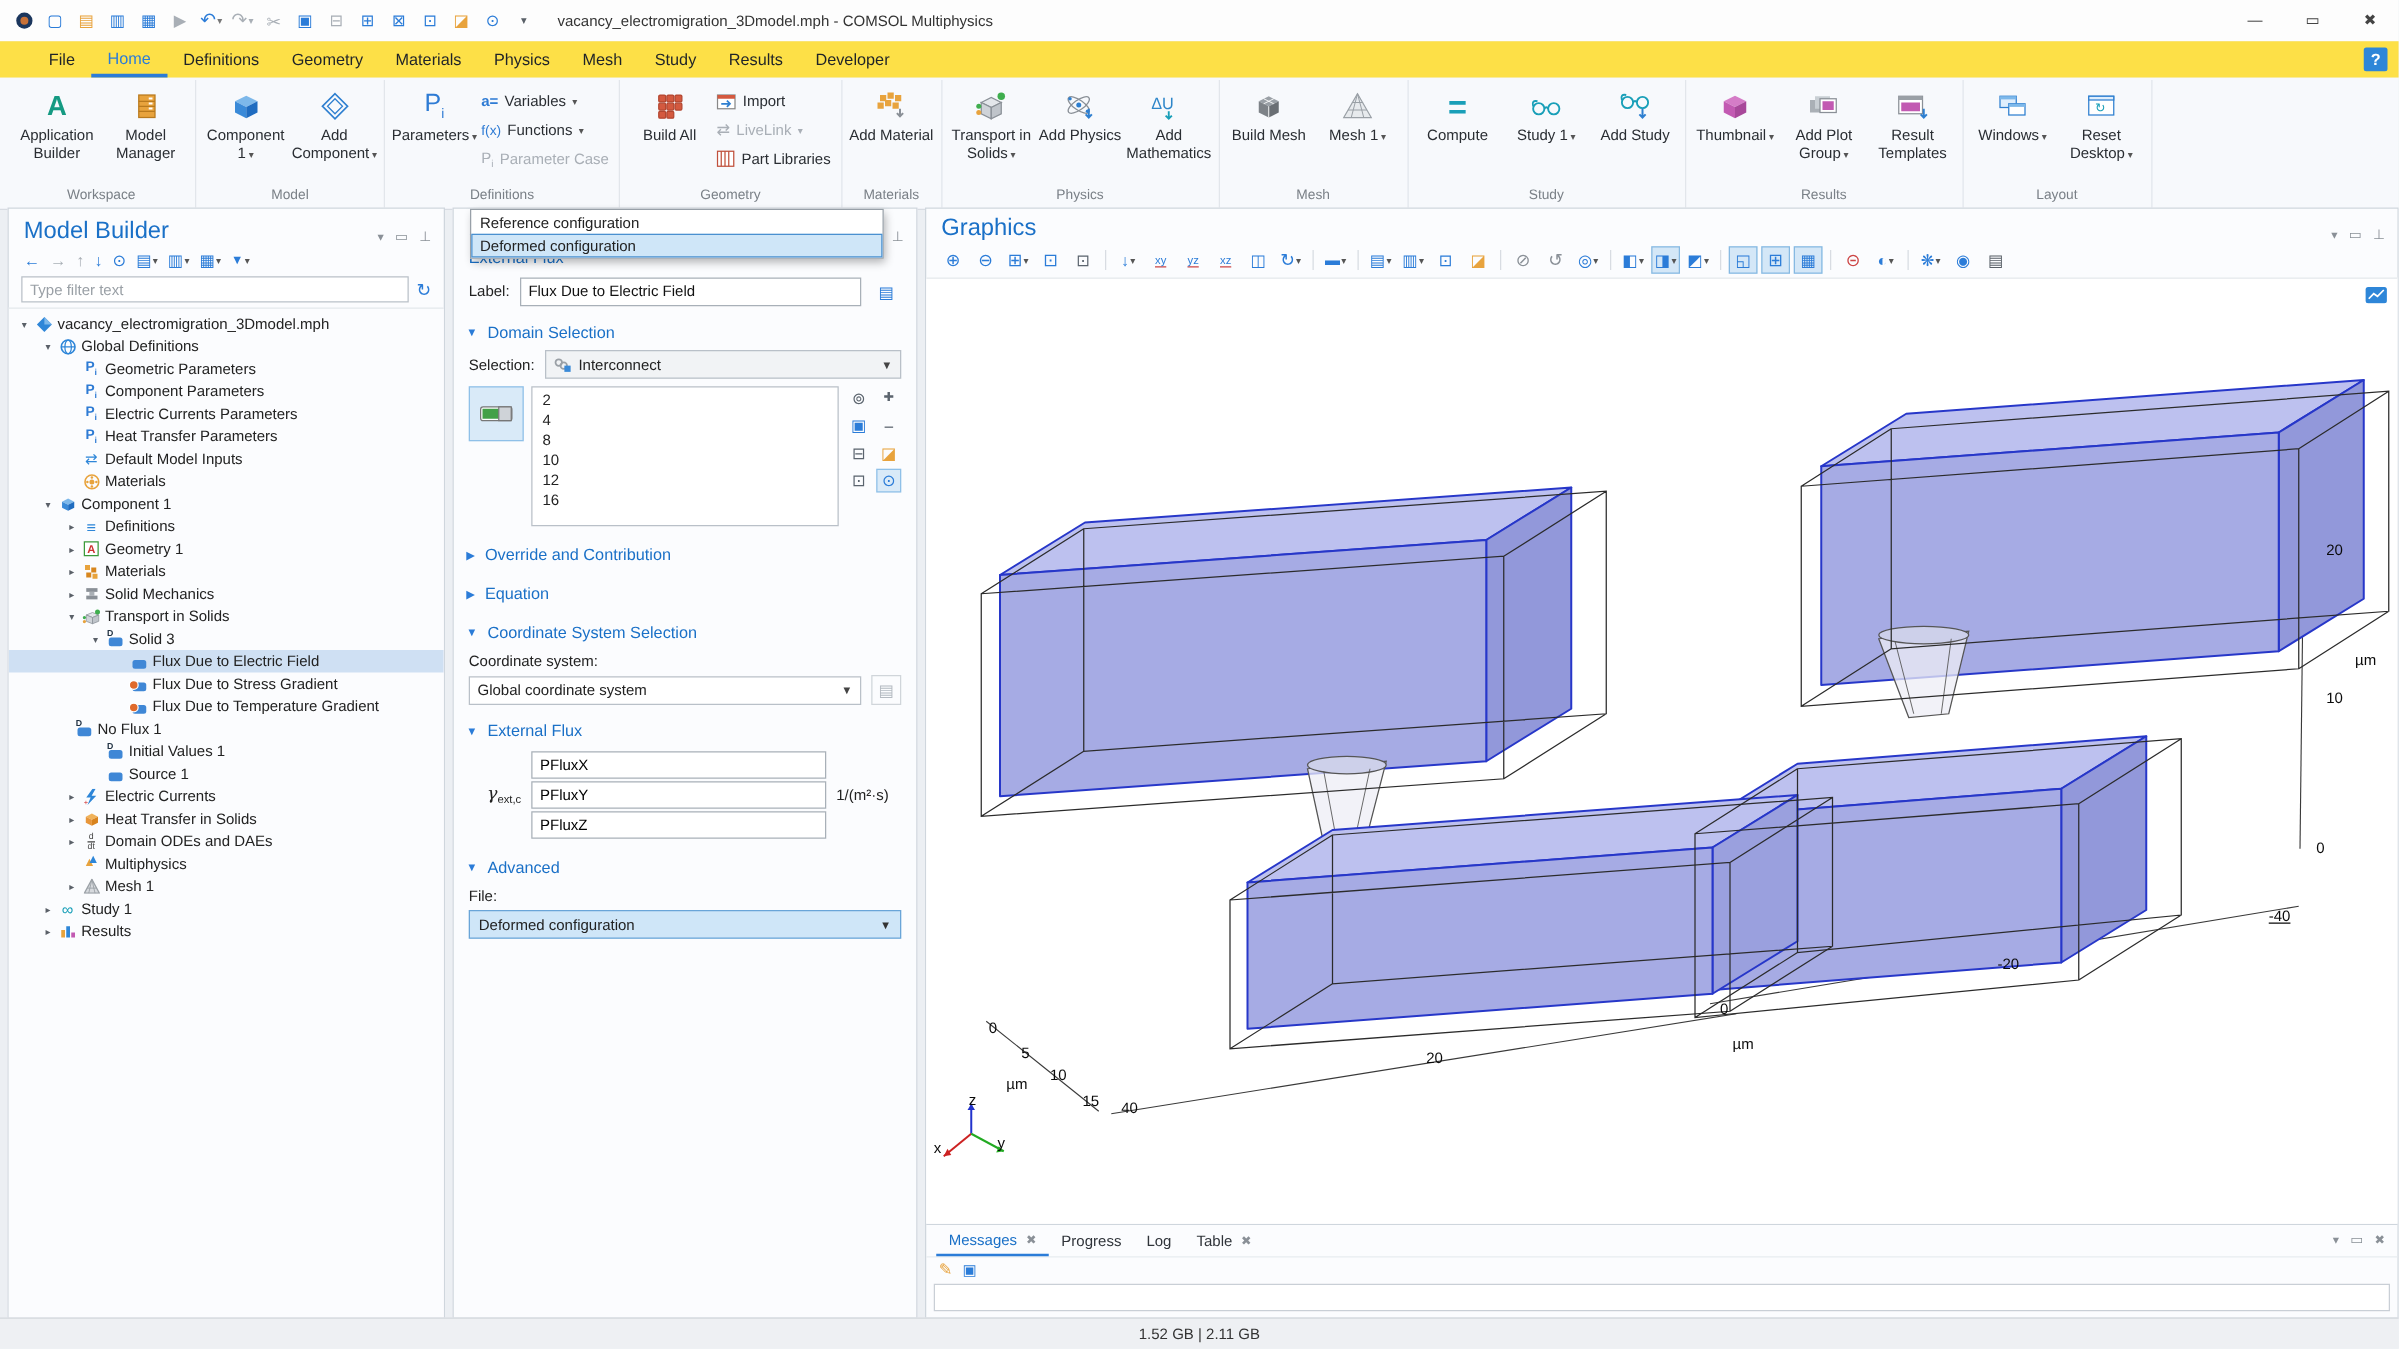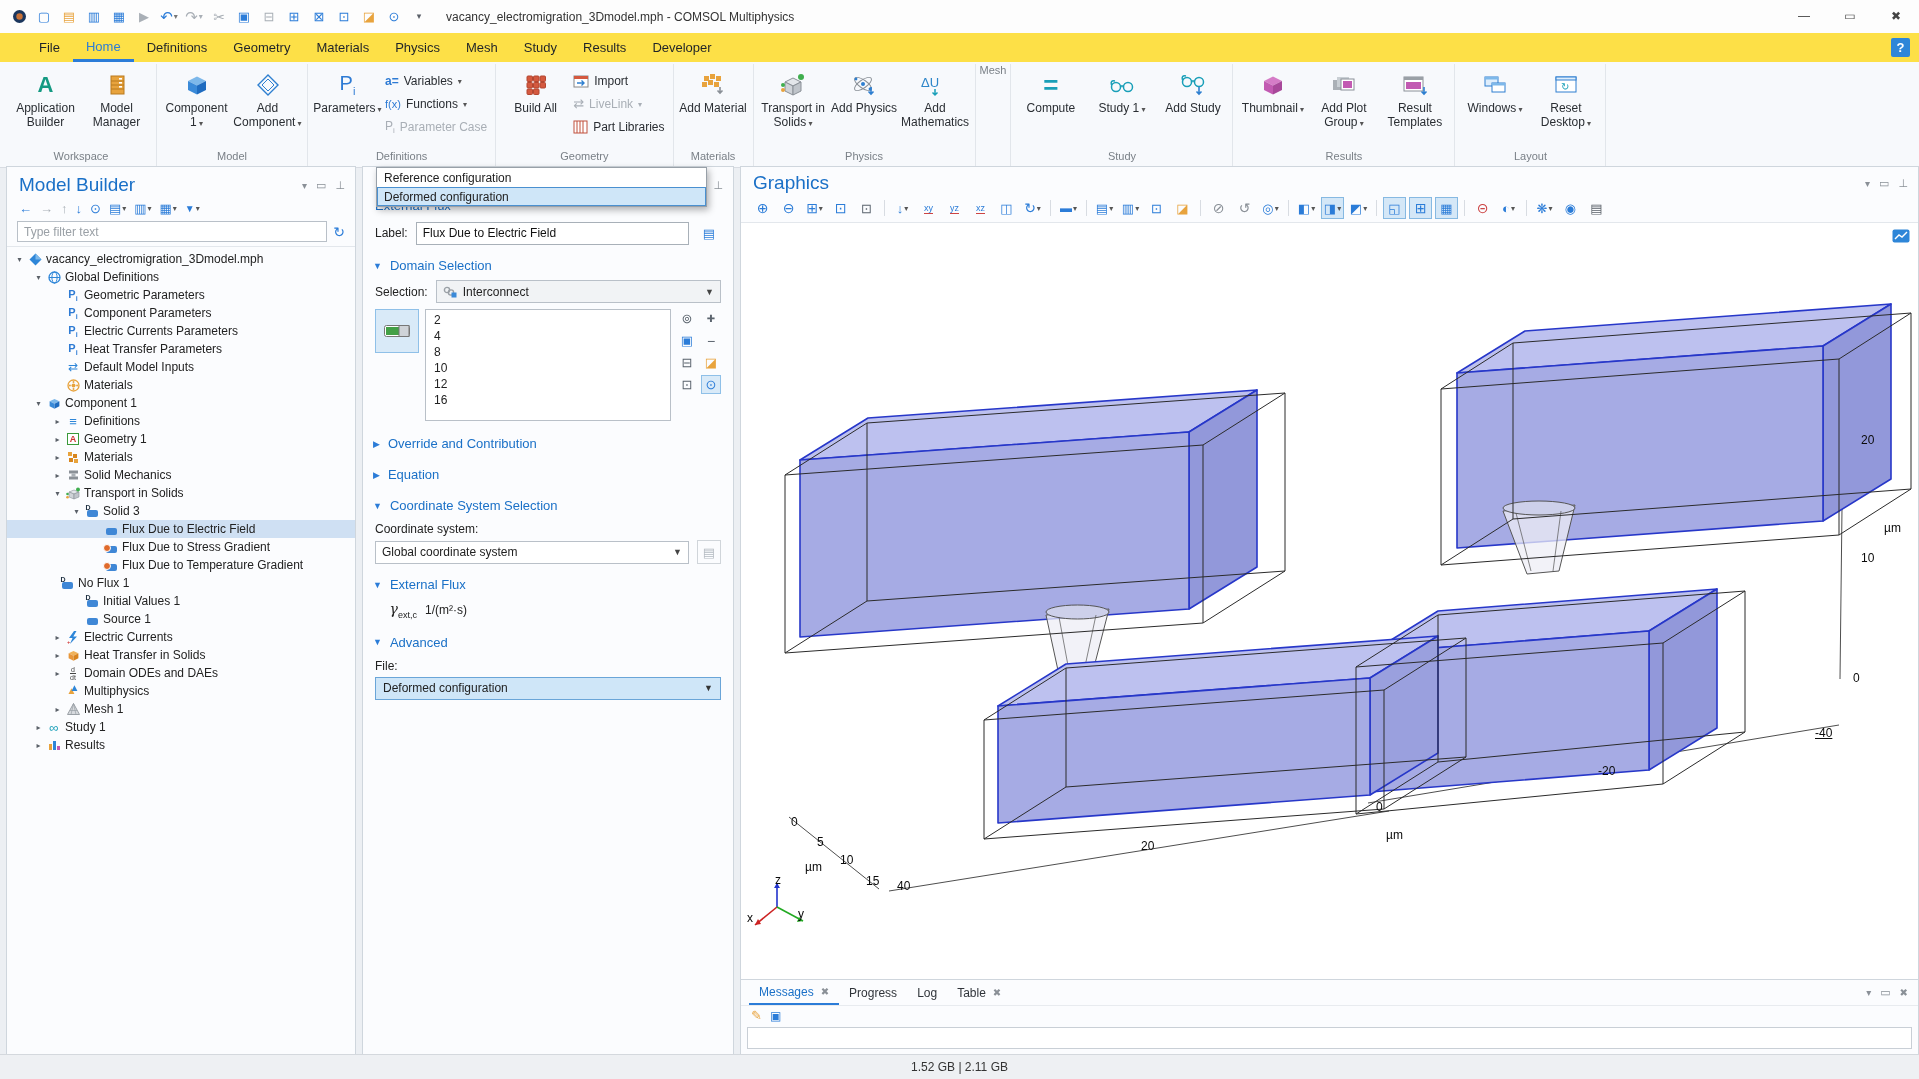--- a/index.html
+++ b/index.html
@@ -29,21 +29,21 @@
   .rbig .ric{height:32px;display:flex;align-items:center;justify-content:center}
   .rbig .rlab{font-size:12px}
   .rsmall-col{display:flex;flex-direction:column;gap:5px;padding:8px 4px 0 2px}
   .rsmall{display:flex;align-items:center;gap:5px;height:18px;color:#2a2e33;font-size:12px;white-space:nowrap}
   .chev{font-size:8px;color:#555}
   .dis, .dis *{color:#a9afb6!important}
   .rgrouplabel{height:17px;text-align:center;color:#7a8087;font-size:11px}
   
   #main{position:absolute;top:166px;left:0;right:0;bottom:24px;display:flex;gap:6px;padding-left:6px}
   .panel{background:#fbfcfe;border:1px solid #cfd6dd;display:flex;flex-direction:column;box-sizing:border-box}
-  .phead{display:flex;align-items:center;padding:7px 10px 0 12px}
+  .phead{display:flex;align-items:flex-end;padding:7px 10px 0 12px}
   .ptitle{color:#1a70c7;font-size:19px;font-weight:normal}
   .pcorner{margin-left:auto;display:flex;gap:9px;color:#8a9097;font-size:11px;align-items:center}
   
   #mb{width:350px}
   #mb-toolbar{display:flex;align-items:center;gap:8px;padding:6px 10px 4px 12px;font-size:13px}
   .mbt{display:flex;align-items:center;gap:1px}
   #mb-filter-row{display:flex;align-items:center;gap:6px;padding:2px 10px 4px 10px}
   #mb-filter{flex:1;height:19px;border:1px solid #b9c0c8;padding:0 6px;font-size:12px;font-family:inherit;color:#444;background:#fff}
   #mb-filter::placeholder{color:#9aa0a6}
   #tree{flex:1;border-top:1px solid #e3e7ec;padding-top:3px;overflow:hidden;background:#fbfcfe}
@@ -381,20 +381,42 @@
               <text x="0" y="14" font-size="13" fill="#2e86c9">ΔU</text>
               <path d="M14,16 L14,22 M11.5,19.5 L14,22 L16.5,19.5" stroke="#199fb8" stroke-width="1.5" fill="none"></path>
             </svg>
           </div>
           <div class="rlab">Add Mathematics</div>
         </div>
       </div>
       <div class="rgrouplabel">Physics</div>
     </div>
     <div class="rgroup">
+      <div class="rbtns">
+        <div class="rbig">
+          <div class="ric">
+            <svg width="22" height="22">
+              <polygon points="3,7 11,3 19,7 11,11" fill="#9aa0a6"></polygon>
+              <polygon points="3,7 11,11 11,20 3,16" fill="#7d8287"></polygon>
+              <polygon points="11,11 19,7 19,16 11,20" fill="#6a6f74"></polygon>
+              <path d="M7,5 L15,9 M7,9 L15,5 M11,11 L11,20" stroke="#fff" stroke-width="0.7"></path>
+            </svg>
+          </div>
+          <div class="rlab">Build Mesh</div>
+        </div>
+        <div class="rbig">
+          <div class="ric">
+            <svg width="24" height="22">
+              <polygon points="12,1 23,20 1,20" fill="#e7eaed" stroke="#9aa0a6"></polygon>
+              <path d="M12,1 L7,20 M12,1 L17,20 M4.5,14 L19.5,14 M7.5,8 L16.5,8" stroke="#9aa0a6" fill="none" stroke-width="0.8"></path>
+            </svg>
+          </div>
+          <div class="rlab">Mesh 1<span class="chev"> ▾</span></div>
+        </div>
+      </div>
       <div class="rgrouplabel">Mesh</div>
     </div>
     <div class="rgroup">
       <div class="rbtns">
         <div class="rbig">
           <div class="ric">
             <span style="color:#199fb8;font-size:26px;font-weight:bold;line-height:20px">=</span>
           </div>
           <div class="rlab">Compute</div>
         </div>
@@ -910,20 +932,25 @@
           <span class="g" style="color:#b4bac1">▤</span>
         </span>
     </div>
 
     <div class="sec">
       <span class="schev">▼</span>
       <span>External Flux</span>
     </div>
     <div class="fluxwrap">
       <span class="fluxsym"><span>γ</span><sub>ext,c</sub></span>
+      <div class="fluxfields" id="flux-fields">
+          <input value="PFluxX" style="">
+          <input value="PFluxY" style="">
+          <input value="PFluxZ" style="">
+        </div>
       <span class="fluxunit">1/(m²·s)</span>
     </div>
 
     <div class="sec">
       <span class="schev">▼</span>
       <span>Advanced</span>
     </div>
     <div class="srow" style="padding-top:4px">
       <span class="slabel">File:</span>
     </div>

